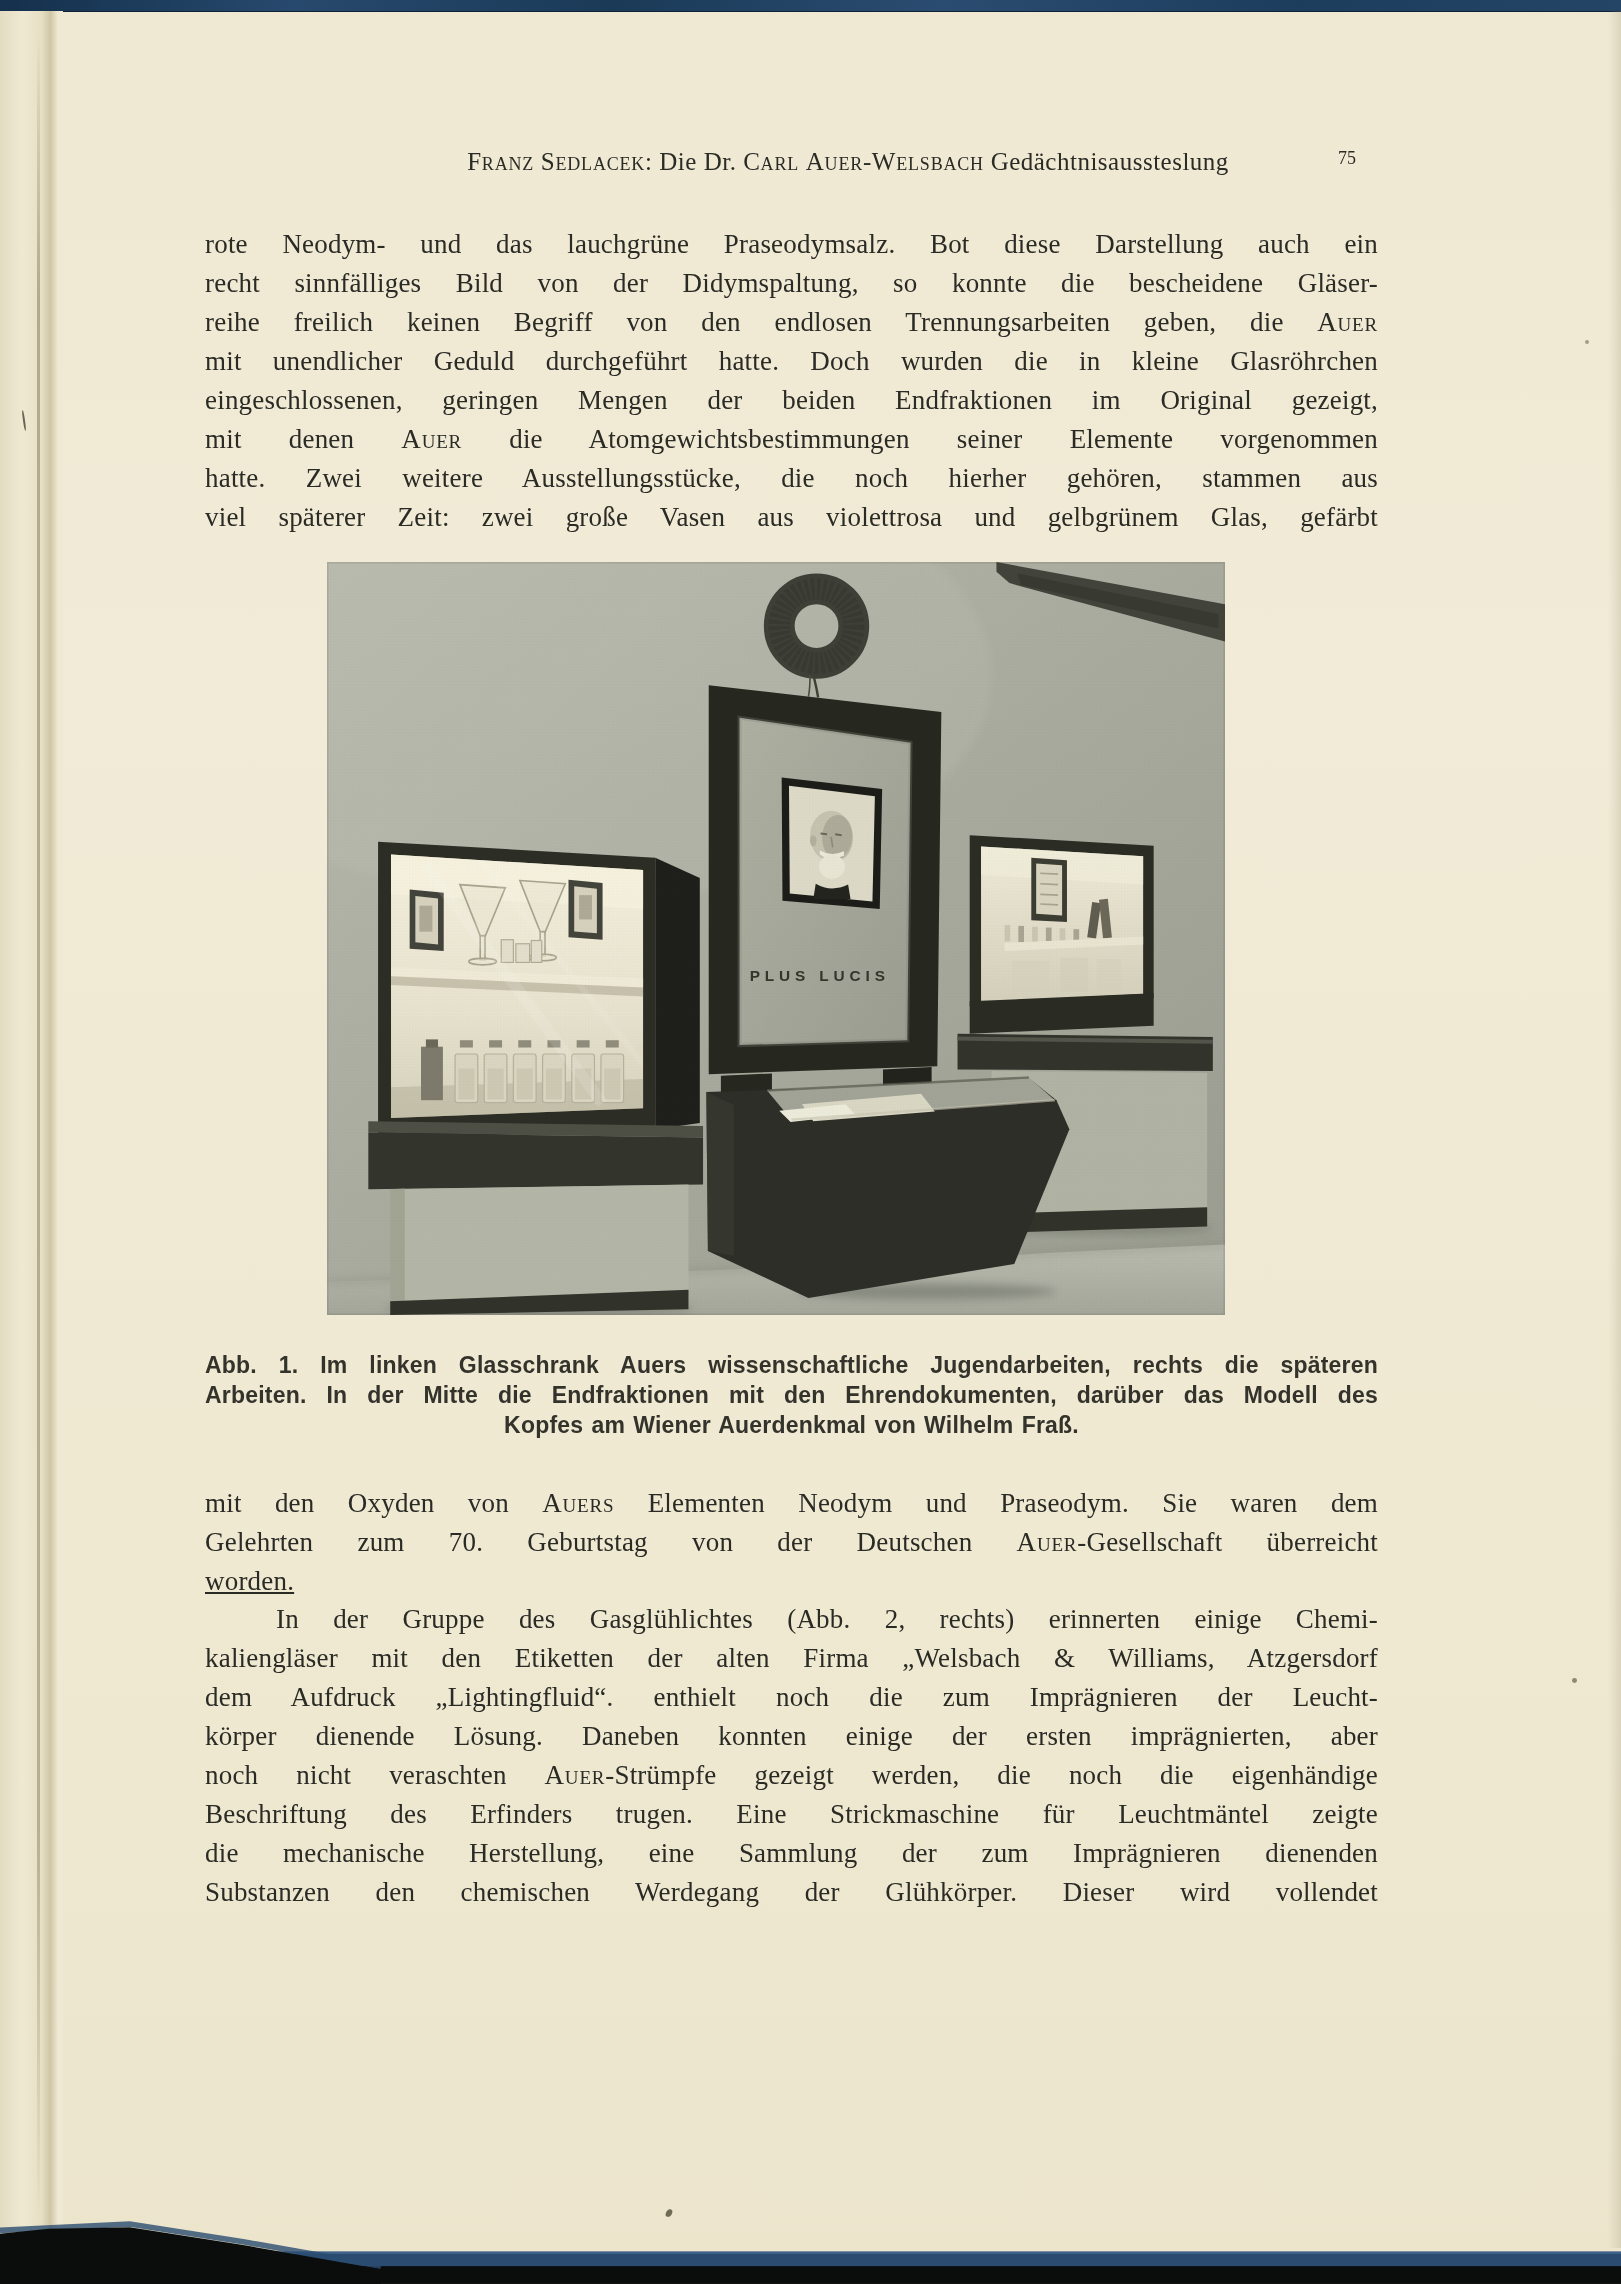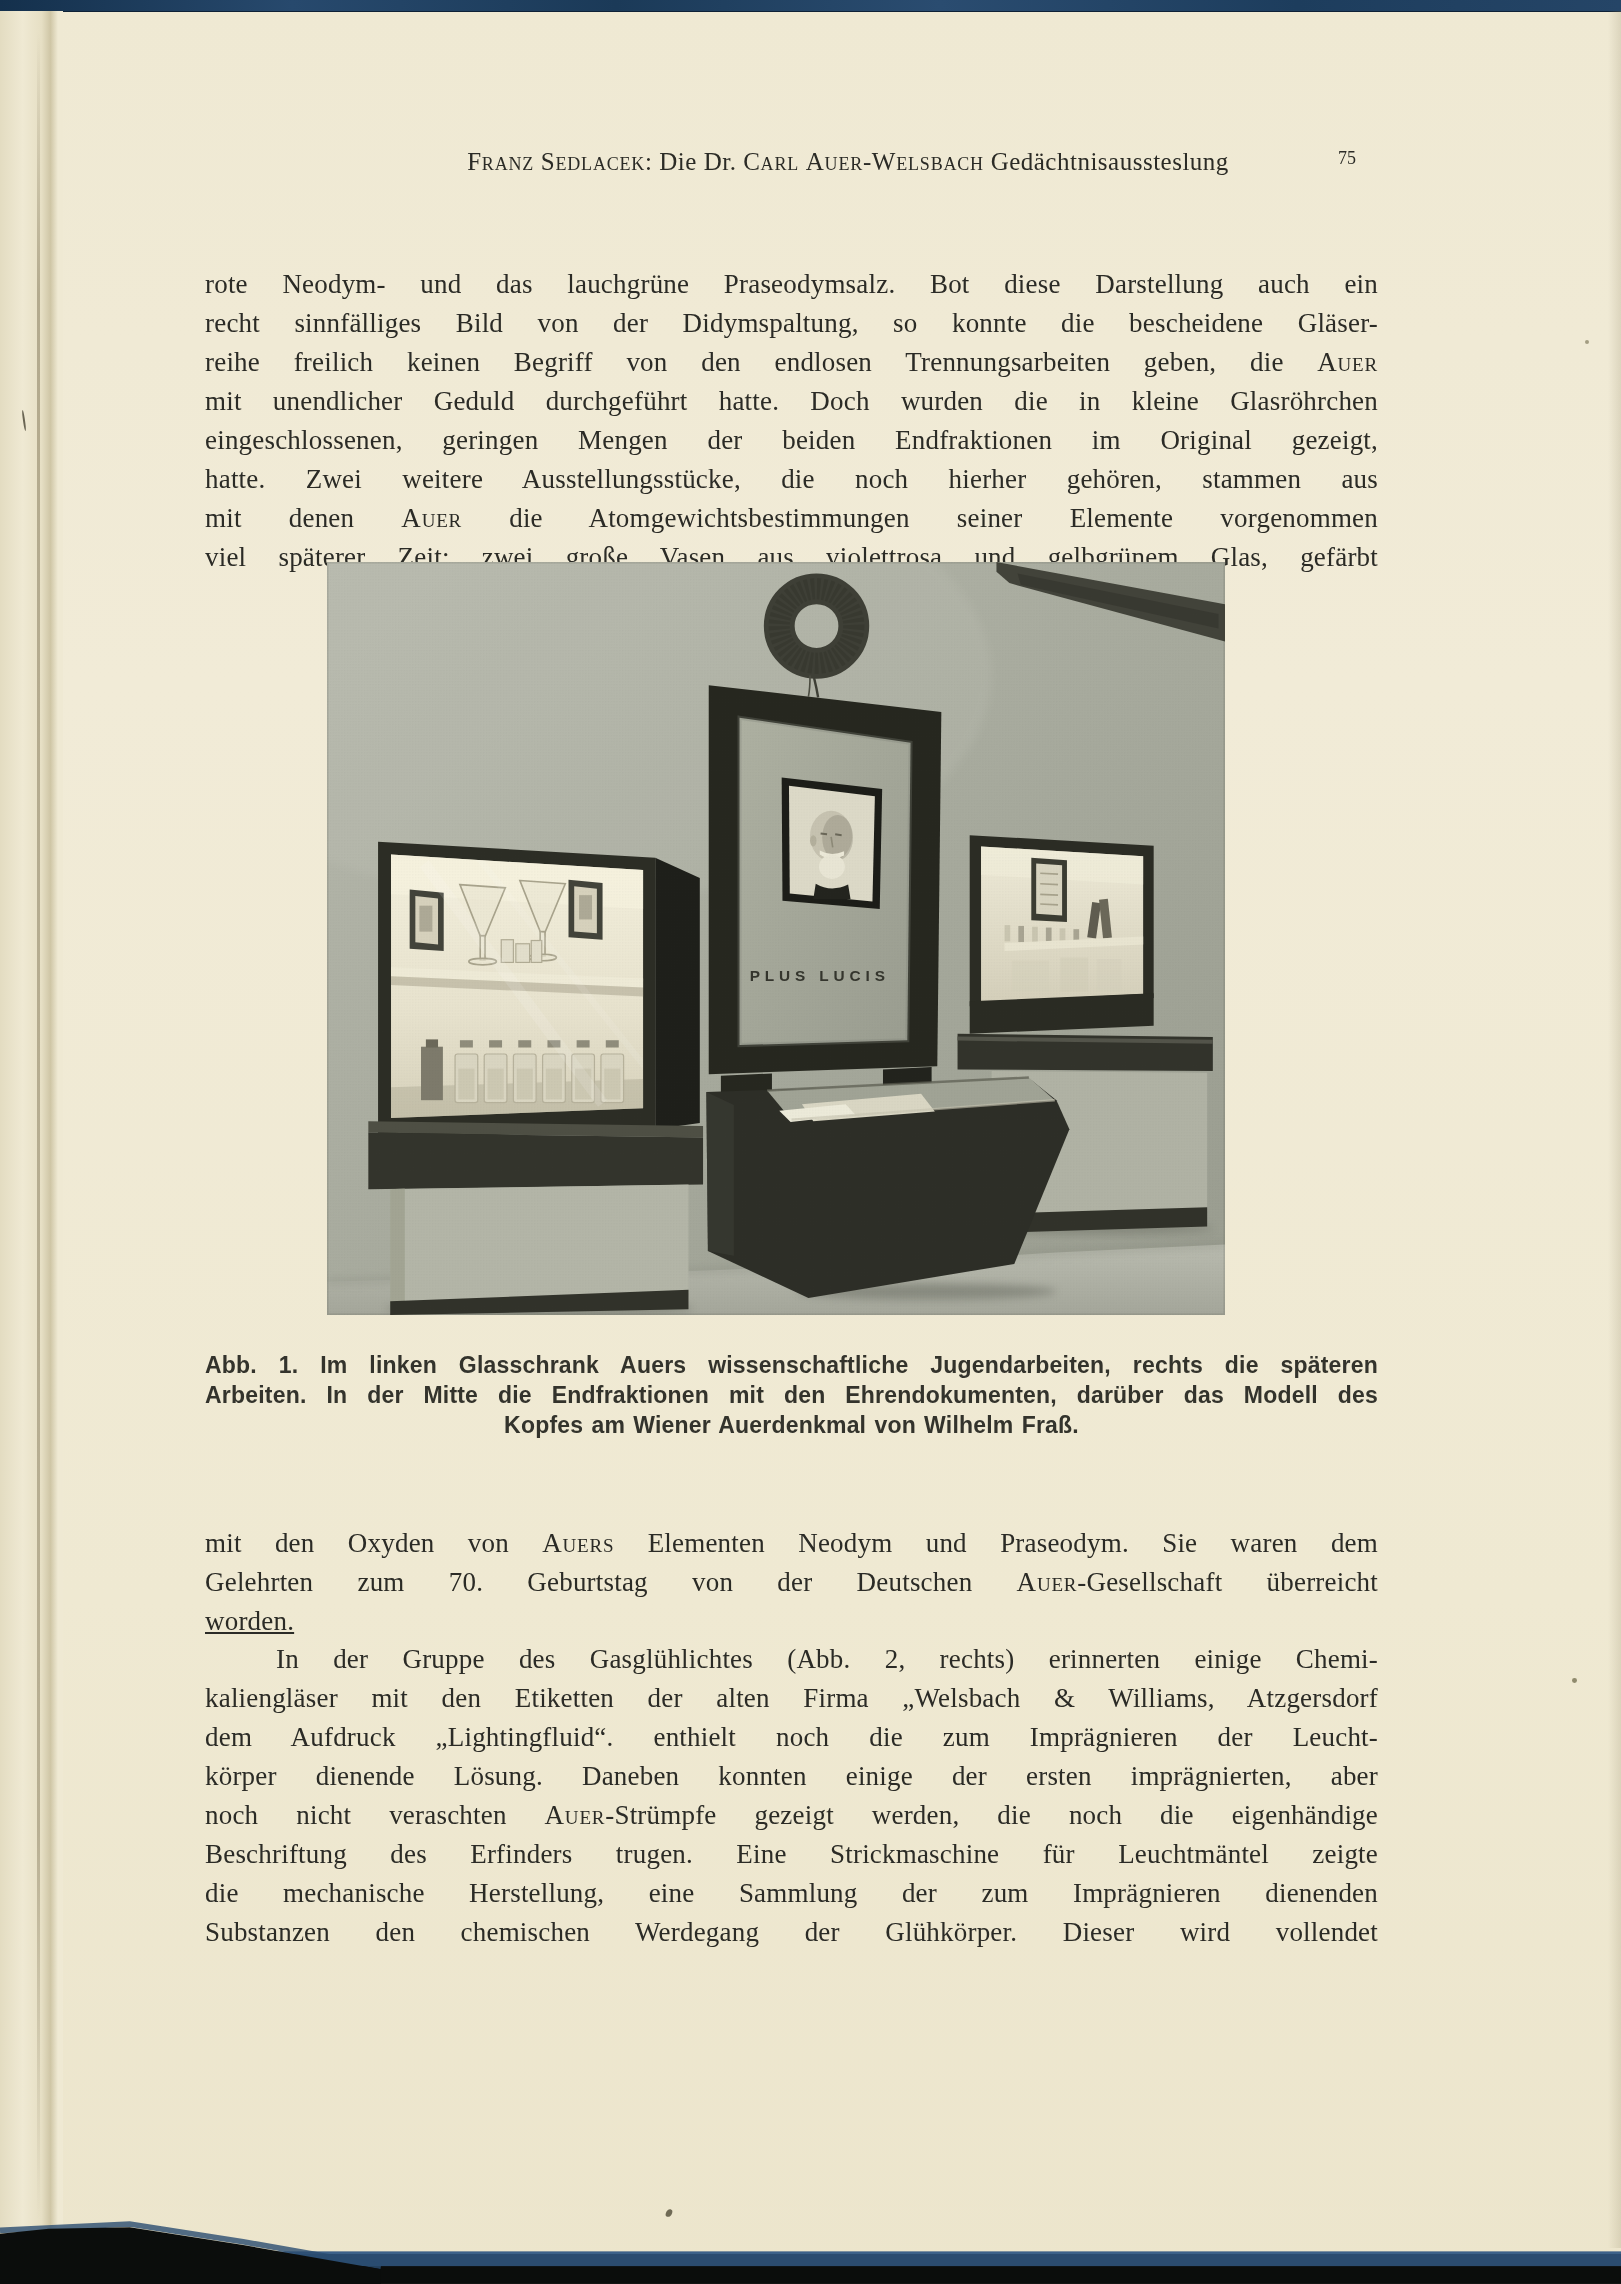--- a/index.html
+++ b/index.html
@@ -17,21 +17,21 @@
   .crease-line{position:absolute;left:37px;top:32px;width:3.2px;height:2188px;
     background:linear-gradient(180deg,rgba(150,140,110,0),rgba(136,125,95,.55) 12%,rgba(136,125,95,.5) 82%,rgba(150,140,110,0));}
   .edge-right{position:absolute;right:0;top:11.3px;width:13px;height:2237px;
     background:linear-gradient(90deg,rgba(160,150,120,0),rgba(160,150,120,.25));}
   
   .header{position:absolute;left:205px;top:148px;width:1173px;height:36px;color:#2b2b26;}
   .header-title{text-align:center;padding-left:113px;font-size:25px;letter-spacing:0.5px;white-space:nowrap;}
   .page-number{position:absolute;right:22px;top:0;font-size:18px;}
   .sc{font-variant:small-caps;letter-spacing:0.8px;}
   
-  .para{position:absolute;left:205px;width:1173px;color:#2b2b26;font-size:27px;margin-top:40px;}
+  .para{position:absolute;left:205px;width:1173px;color:#2b2b26;font-size:27px;}
   .bline{line-height:39px;text-align:justify;text-align-last:justify;word-spacing:0.8px;letter-spacing:0.2px;}
   .bline.last{text-align-last:left;text-decoration:underline;}
   .bline.indent{text-indent:71px;}
   .p1{top:225px;} .p2{top:1484px;} .p3{top:1600px;}
   
   .photo{position:absolute;left:327px;top:562px;width:898px;height:753px;margin:0;}
   
   .caption{position:absolute;left:205px;top:1350px;width:1173px;color:#33332c;
     font-family:"Liberation Sans",sans-serif;font-size:23px;}
   .cline{line-height:30px;letter-spacing:0.2px;word-spacing:1.6px;font-weight:bold;}
@@ -55,22 +55,22 @@
     <div class="header-title rich"><span class="sc">Franz</span> <span class="sc">Sedlacek</span>: Die Dr. <span class="sc">Carl</span> <span class="sc">Auer</span>-<span class="sc">Welsbach</span> Gedächtnisaussteslung</div>
     <div class="page-number">75</div>
   </div>
 
   <div class="para p1">
     <div class="bline rich">rote Neodym- und das lauchgrüne Praseodymsalz. Bot diese Darstellung auch ein</div>
     <div class="bline rich">recht sinnfälliges Bild von der Didymspaltung, so konnte die bescheidene Gläser-</div>
     <div class="bline rich">reihe freilich keinen Begriff von den endlosen Trennungsarbeiten geben, die <span class="sc">Auer</span></div>
     <div class="bline rich">mit unendlicher Geduld durchgeführt hatte. Doch wurden die in kleine Glasröhrchen</div>
     <div class="bline rich">eingeschlossenen, geringen Mengen der beiden Endfraktionen im Original gezeigt,</div>
+    <div class="bline rich">mit denen <span class="sc">Auer</span> die Atomgewichtsbestimmungen seiner Elemente vorgenommen</div>
     <div class="bline rich">hatte. Zwei weitere Ausstellungsstücke, die noch hierher gehören, stammen aus</div>
-    <div class="bline rich">mit denen <span class="sc">Auer</span> die Atomgewichtsbestimmungen seiner Elemente vorgenommen</div>
     <div class="bline rich">viel späterer Zeit: zwei große Vasen aus violettrosa und gelbgrünem Glas, gefärbt</div>
   </div>
 
   <figure class="photo">
     <svg width="898" height="753" viewBox="0 0 1108 929" xmlns="http://www.w3.org/2000/svg">
       <defs>
         <linearGradient id="wallG" x1="0" y1="0" x2="1" y2="1">
           <stop offset="0" stop-color="#b7b9ad"></stop>
             <stop offset=".55" stop-color="#a6a99c"></stop>
             <stop offset="1" stop-color="#999c8f"></stop>

